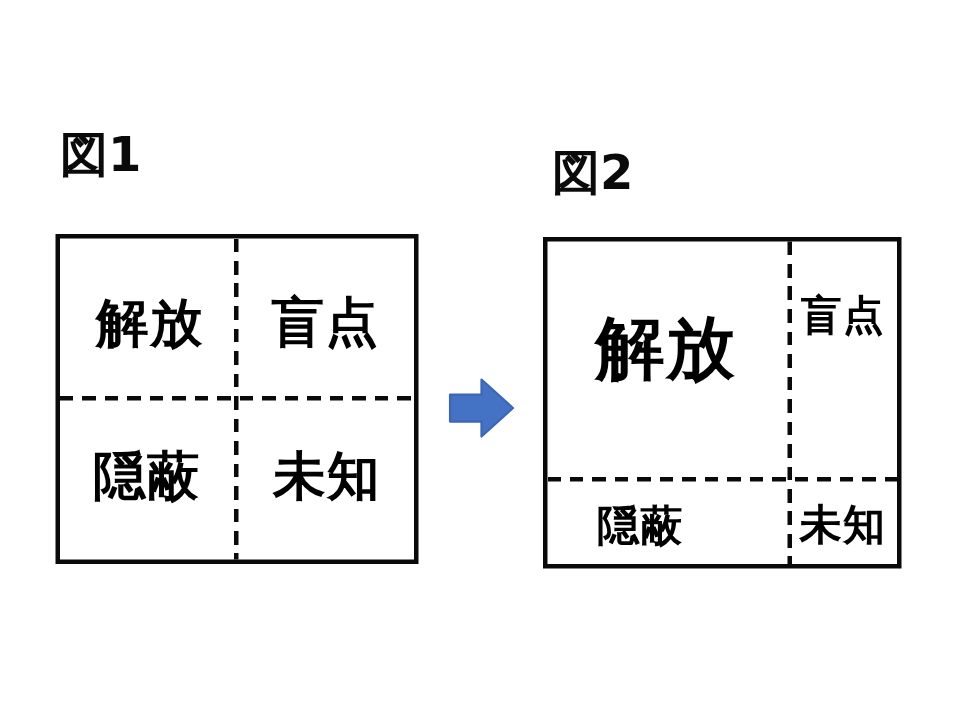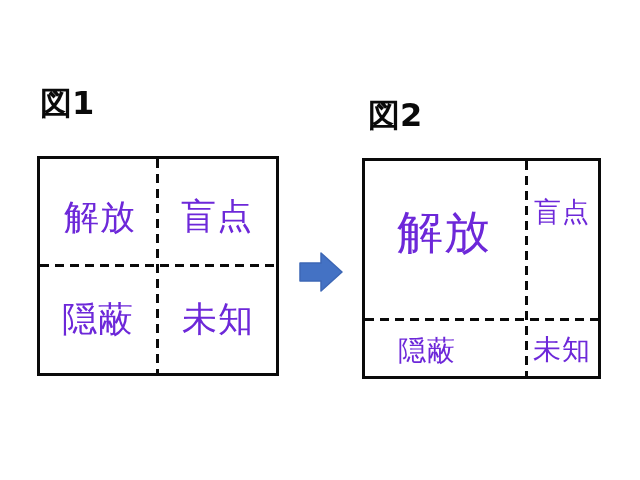--- a/index.html
+++ b/index.html
@@ -38,22 +38,22 @@
   }
   .hline {
     position: absolute;
     left: 0; right: 0;
     height: 3px;
     background: repeating-linear-gradient(to right, #0a0a0a 0 9px, transparent 9px 15px);
   }
   .q-label {
     position: absolute;
     transform: translate(-50%, -50%);
-    font-weight: 400;
-    color: #6d28d9;
+    font-weight: 700;
+    color: #000000;
     white-space: nowrap;
     letter-spacing: 1px;
     line-height: 1;
   }
   .arrow-wrap {
     position: absolute;
     left: 299px;
     top: 218px;
     width: 44px;
     height: 44px;

